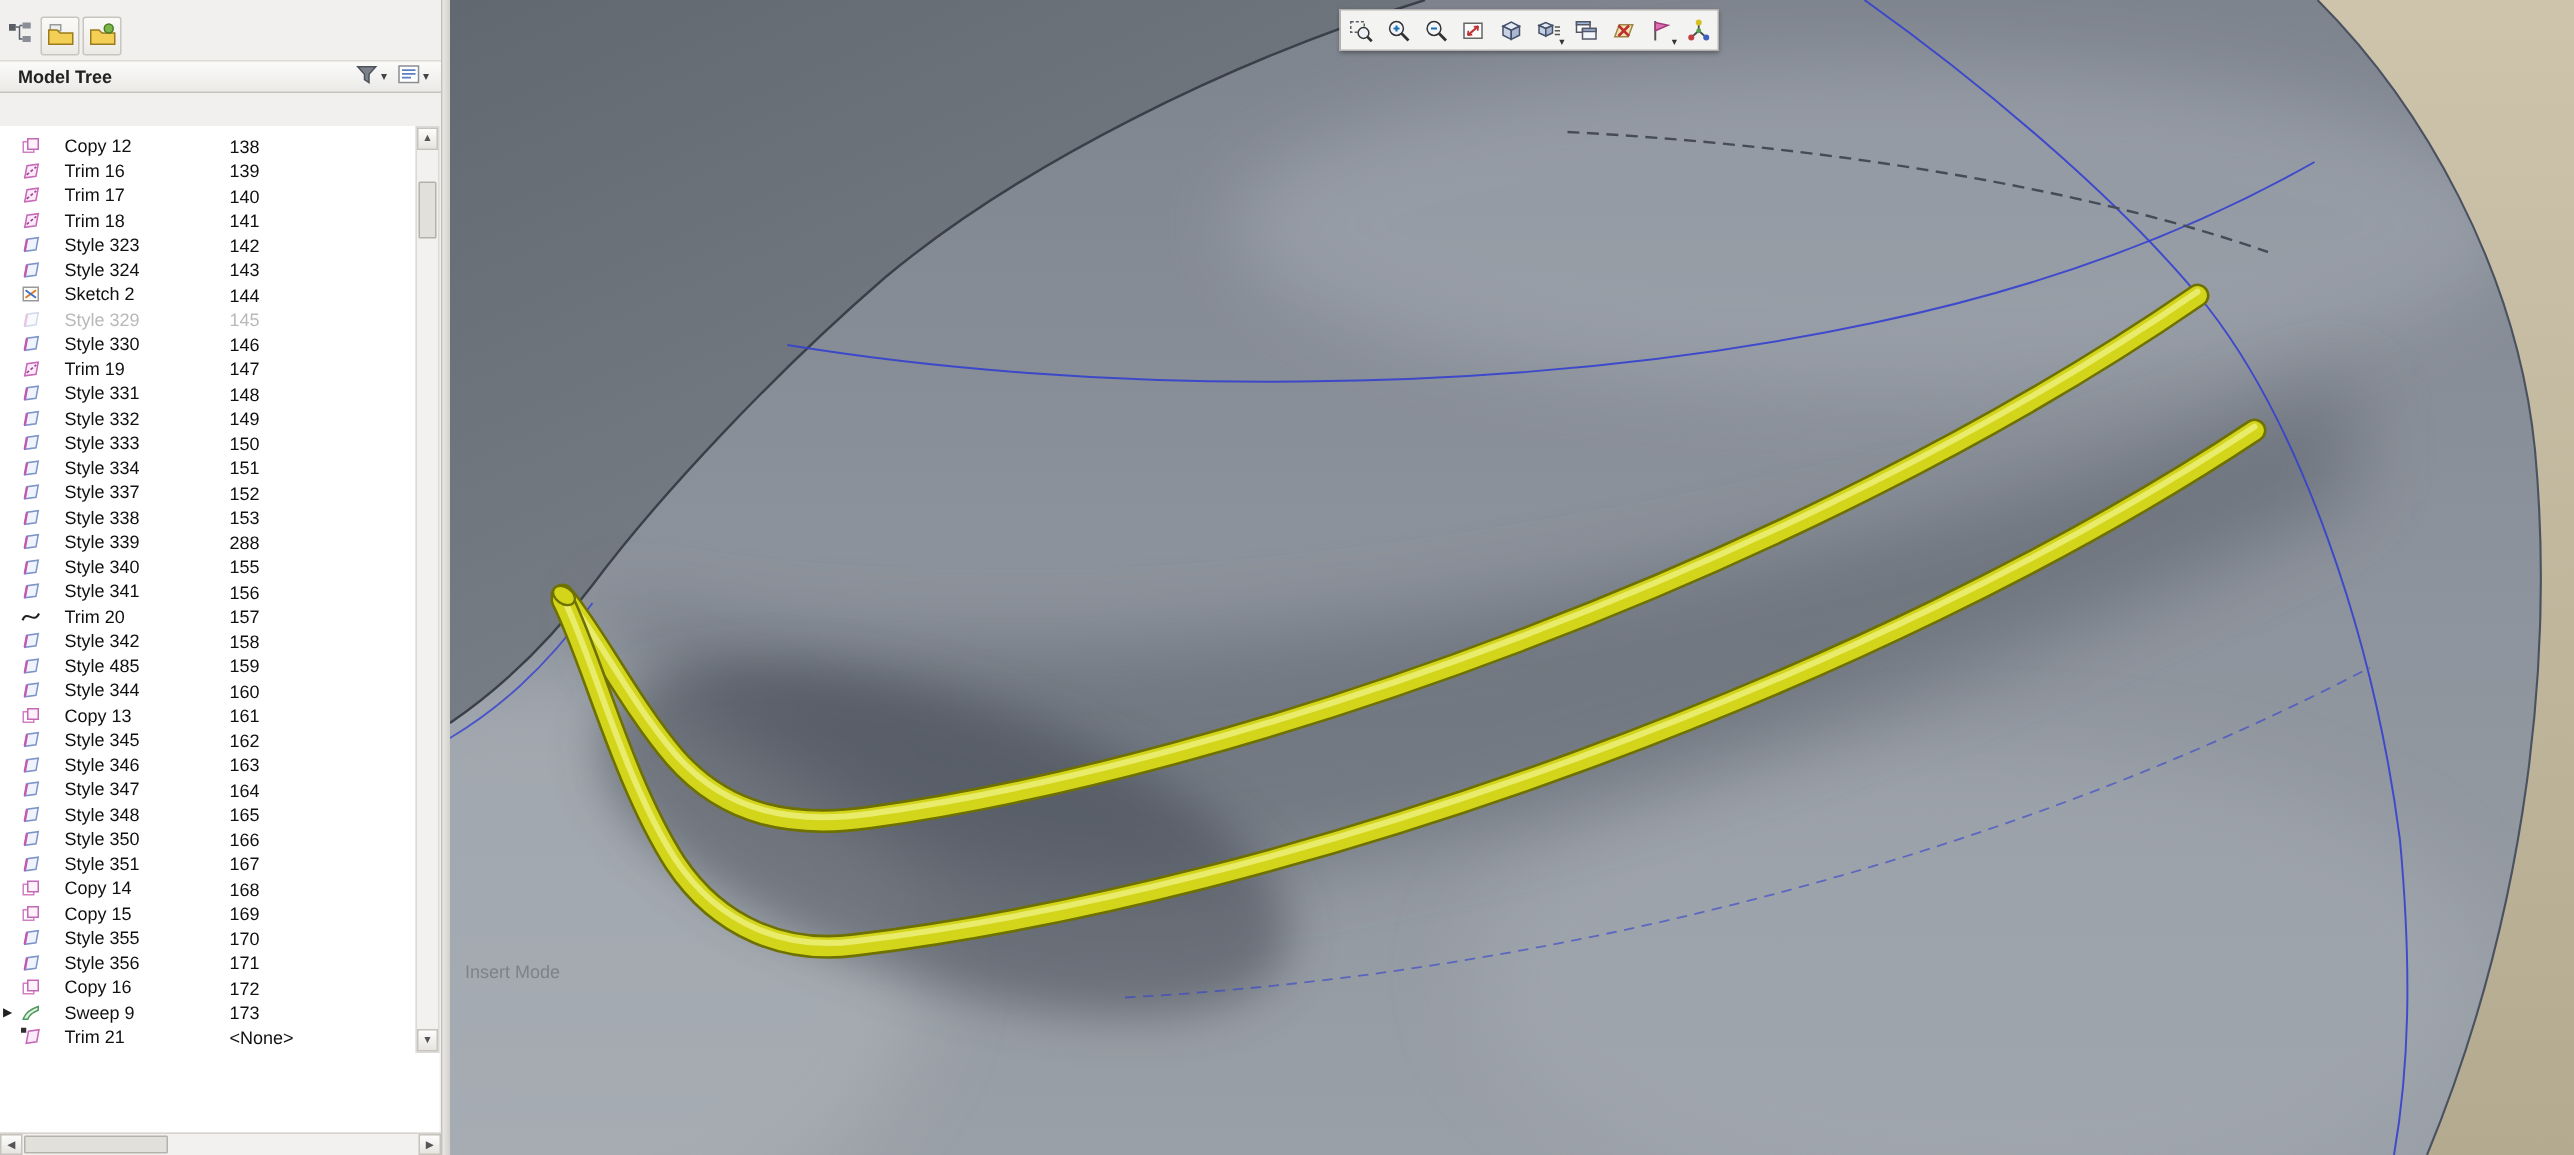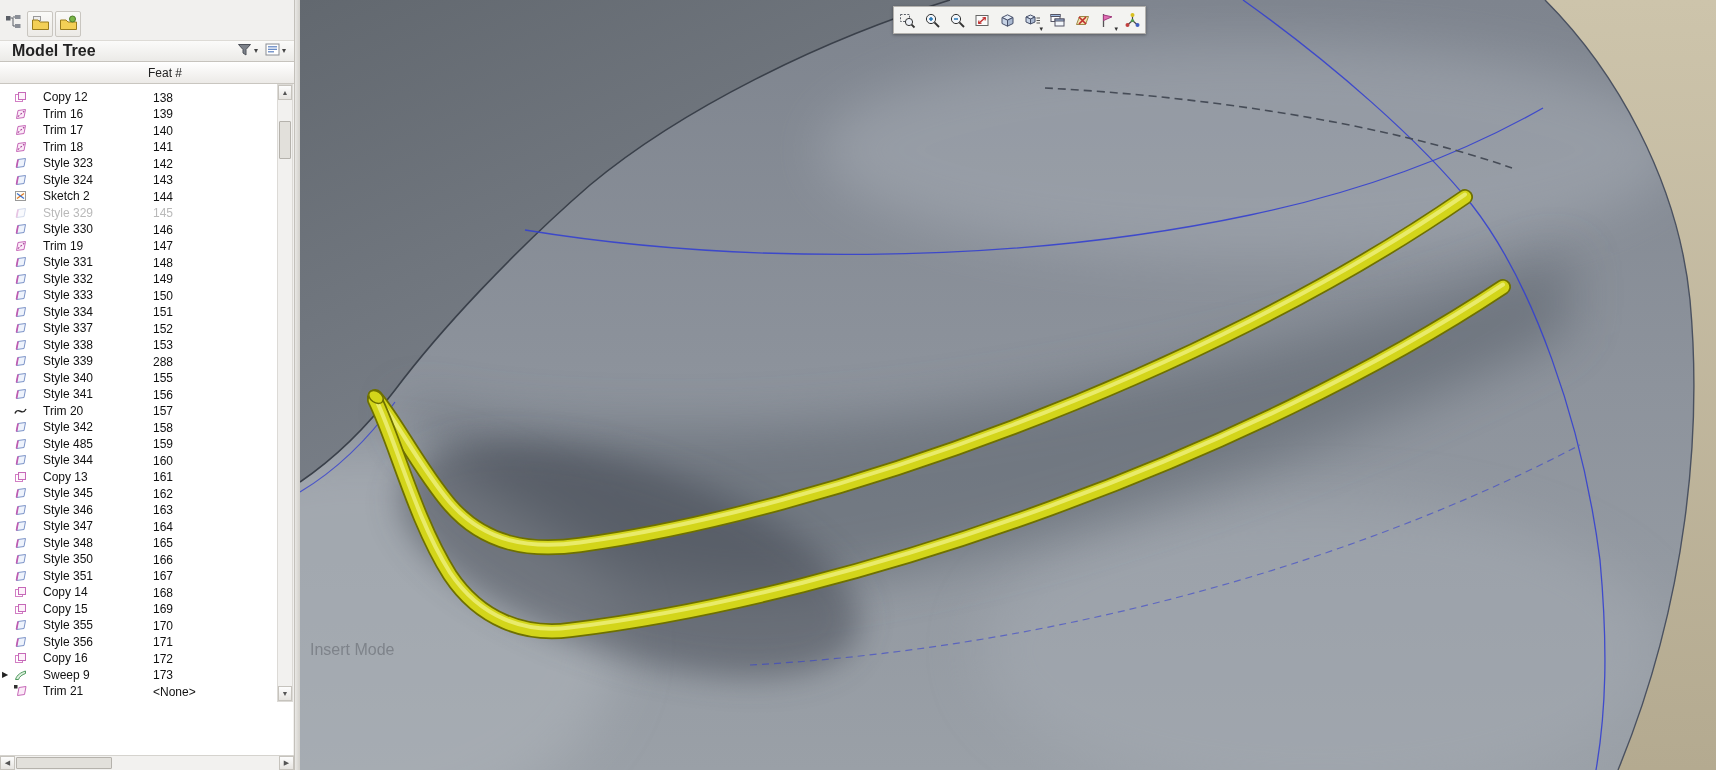--- a/index.html
+++ b/index.html
@@ -12,21 +12,21 @@
   
   #navigator{position:absolute;left:0;top:0;width:300px;height:770px;background:#f1f0ee;}
   #splitter{position:absolute;left:294px;top:0;width:6px;height:770px;
     background:linear-gradient(90deg,#e9e8e5,#d2d0cb);border-left:1px solid #c4c1bb;box-sizing:border-box;}
   .nav-top{position:absolute;left:0;top:0;width:294px;height:40px;background:#f1f0ee;}
   .strip-icon{position:absolute;left:4px;top:13px;width:18px;height:18px;display:flex;align-items:center;justify-content:center;}
   .nav-btn{position:absolute;top:11px;width:26px;height:26px;border:1px solid #c9c6c0;background:linear-gradient(#fafaf8,#eceae6);
     border-radius:2px;display:flex;align-items:center;justify-content:center;padding:0;cursor:default;}
   .mt-header{position:absolute;left:0;top:40px;width:294px;height:22px;display:flex;align-items:center;
     background:linear-gradient(#fbfbfa,#ebeae7);border-top:1px solid #dddbd6;border-bottom:1px solid #c6c3bd;box-sizing:border-box;}
-  .mt-title{margin-left:12px;font-size:16px;font-weight:700;color:#222;}
+  .mt-title{margin-left:12px;font-size:12px;font-weight:700;color:#222;}
   .mt-icons{margin-left:auto;margin-right:6px;display:flex;align-items:center;gap:3px;}
   .hdr-btn{display:flex;align-items:center;gap:2px;border:none;background:transparent;padding:1px 2px;cursor:default;}
   .hdr-caret{font-size:8px;color:#444;line-height:8px;}
   .col-header{position:absolute;left:0;top:62px;width:294px;height:22px;
     background:linear-gradient(#ffffff,#eceae7);border-bottom:1px solid #c9c6c0;box-sizing:border-box;}
   .col-header span{position:absolute;left:148px;top:4px;font-size:12px;color:#222;}
   
   #tree{position:absolute;left:0;top:84px;width:277px;height:618px;background:#fff;overflow:hidden;padding-top:5px;box-sizing:border-box;}
   .tree-row{position:relative;height:16.5px;display:flex;align-items:center;font-size:12px;color:#111;white-space:nowrap;}
   .tree-row .caret{flex:0 0 12px;padding-left:2px;font-size:8px;color:#222;text-align:left;}
@@ -48,21 +48,21 @@
   #hs-left{left:0;} #hs-right{right:0;}
   #hs-thumb{position:absolute;left:16px;top:1px;width:96px;height:12px;background:#e2e0db;border:1px solid #b5b2ac;border-radius:1px;box-sizing:border-box;}
   
   #viewport{position:absolute;left:300px;top:0;width:1416px;height:770px;overflow:hidden;background:#8d939c;}
   #scene{position:absolute;left:0;top:0;width:1416px;height:770px;display:block;}
   #vpToolbar{position:absolute;left:593px;top:6px;display:flex;gap:1px;padding:1px;
     background:#f3f3f1;border:1px solid #b3b1ad;box-shadow:0 1px 3px rgba(0,0,0,.35);}
   .vp-btn{position:relative;width:24px;height:24px;border:1px solid transparent;background:transparent;padding:0;
     display:flex;align-items:center;justify-content:center;cursor:default;}
   .vp-caret{position:absolute;right:0px;bottom:-1px;font-size:7px;color:#333;line-height:7px;}
-  #insert-mode{position:absolute;left:10px;top:641px;font-size:16px;color:#7e838a;}
+  #insert-mode{position:absolute;left:10px;top:641px;font-size:12px;color:#7e838a;}
 </style>
 </head>
 <body>
 
 <div id="navigator">
   <div class="nav-top" id="navTop">
       <span class="strip-icon">
         <svg width="17" height="17" viewBox="0 0 17 17">
           <rect x="1" y="2" width="4.5" height="4.5" fill="#5a5e66"></rect>
           <rect x="10" y="1" width="5.5" height="4" fill="#8a8e96"></rect>
@@ -98,23 +98,20 @@
               <rect x="1" y="1" width="13" height="11" fill="#fff" stroke="#8a8d93"></rect>
               <line x1="3" y1="3.8" x2="12" y2="3.8" stroke="#5a7fc0" stroke-width="1.2"></line>
               <line x1="3" y1="6.3" x2="12" y2="6.3" stroke="#5a7fc0" stroke-width="1.2"></line>
               <line x1="3" y1="8.8" x2="9" y2="8.8" stroke="#5a7fc0" stroke-width="1.2"></line>
             </svg></span>
           <span class="hdr-caret">▾</span>
         </button>
       </span>
   </div>
 
-  <div class="col-header">
-    <span>Feat #</span>
-  </div>
 
   <div id="tree">
       <div class="tree-row">
         <span class="caret"></span>
         <span class="ficon">
           <svg width="13" height="12" viewBox="0 0 13 12">
             <rect x="1.5" y="3.5" width="7" height="7" fill="#fff" stroke="#d27fc4"></rect>
             <rect x="4.5" y="1.5" width="7" height="7" fill="#fdf1fa" stroke="#c668b8"></rect>
           </svg>
         </span>

